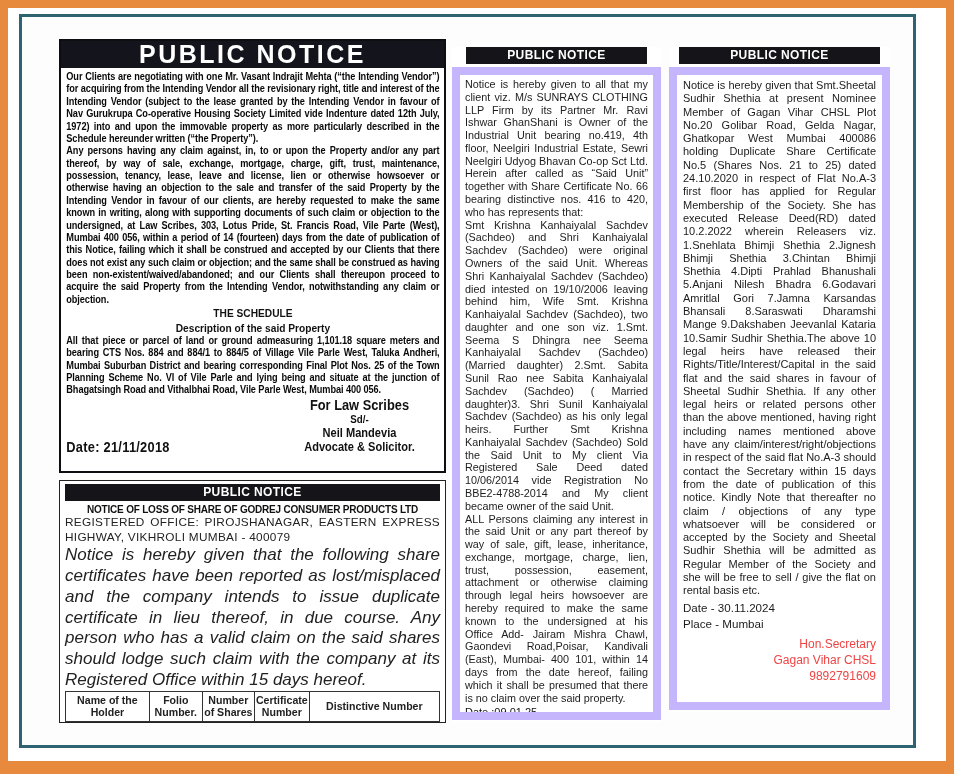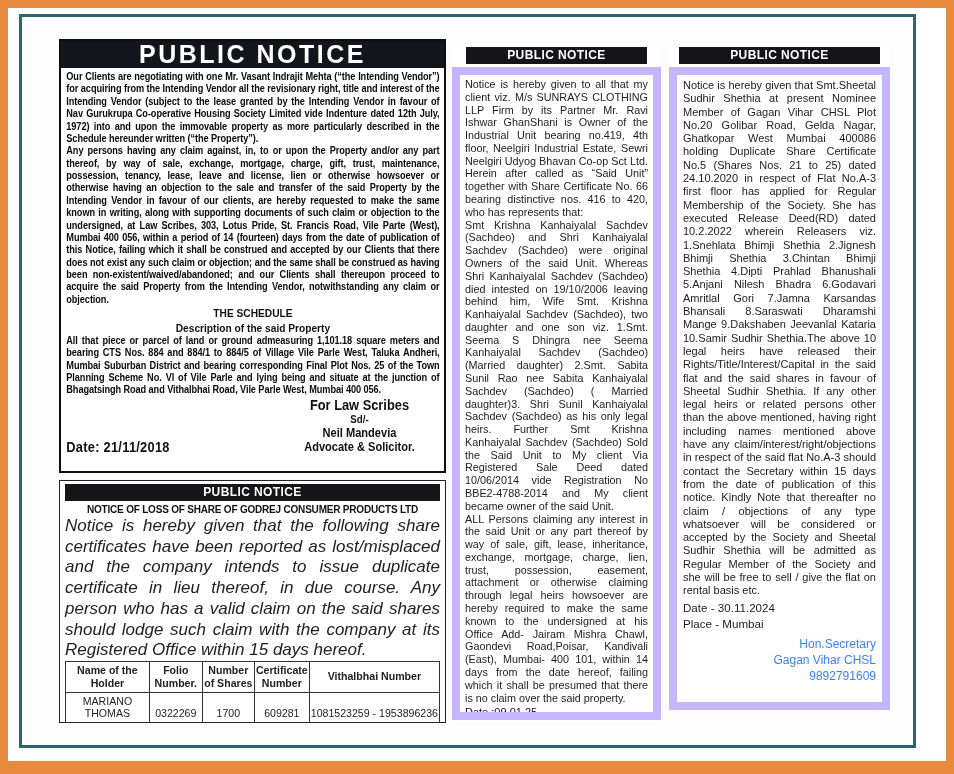--- a/index.html
+++ b/index.html
@@ -92,21 +92,21 @@
   .notice3 .colbox { height:653px; }
   .notice4 .colbox { height:643px; padding:4px 6px; }
   .colbox p { text-align:justify; color:#1c1c1c; }
   .notice3 .colbox p { font-size:10.8px; line-height:1.185; }
   .notice4 .colbox p { font-size:11px; line-height:1.21; }
   .n3-date { font-size:11px; margin-top:2px; text-align:left; }
   .n3-sig { text-align:right; line-height:1.25; margin-top:-2px; padding-right:4px; }
   .n3-sig-name { font-size:12.5px; }
   .n3-sig-role { font-size:11.8px; }
   .n4-date, .n4-place { font-size:11.6px; margin-top:3px; color:#1c1c1c; }
-  .n4-sig { text-align:right; line-height:1.35; margin-top:6px; font-size:12px; color:#3b82f6; }
+  .n4-sig { text-align:right; line-height:1.35; margin-top:6px; font-size:12px; color:#ef4444; }
 </style>
 </head>
 <body>
 
 <div class="teal-rect"></div>
 <div class="page-frame"></div>
 
 <div class="notice1">
   <div class="bigbar">
     <span>PUBLIC NOTICE</span>
@@ -127,36 +127,37 @@
       </div>
     </div>
   </div>
 </div>
 
 <div class="notice2">
   <div class="smallbar">
     <span>PUBLIC NOTICE</span>
   </div>
   <div class="n2-title">NOTICE OF LOSS OF SHARE OF GODREJ CONSUMER PRODUCTS LTD</div>
+  <div class="n2-reg">REGISTERED OFFICE: PIROJSHANAGAR, EASTERN EXPRESS HIGHWAY, VIKHROLI MUMBAI - 400079</div>
   <p class="n2-body">Notice is hereby given that the following share certificates have been reported as lost/misplaced and the company intends to issue duplicate certificate in lieu thereof, in due course. Any person who has a valid claim on the said shares should lodge such claim with the company at its Registered Office within 15 days hereof.</p>
   <table class="share-table">
     <colgroup>
       <col style="width:25%">
         <col style="width:15%">
         <col style="width:15%">
         <col style="width:13.5%">
         <col style="width:31.5%">
     </colgroup>
     <tbody>
         <tr>
       <th>Name of the Holder</th>
       <th>Folio Number.</th>
       <th>Number of Shares</th>
       <th>Certificate Number</th>
-      <th>Vithalbhai Number</th>
+      <th>Distinctive Number</th>
     </tr>
     <tr>
       <td>MARIANO THOMAS BRAGANZA</td>
       <td>0322269</td>
       <td>1700</td>
       <td>609281</td>
       <td style="white-space:nowrap">1081523259 - 1953896236</td>
     </tr>
     <tr>
       <td class="foot" colspan="5">

